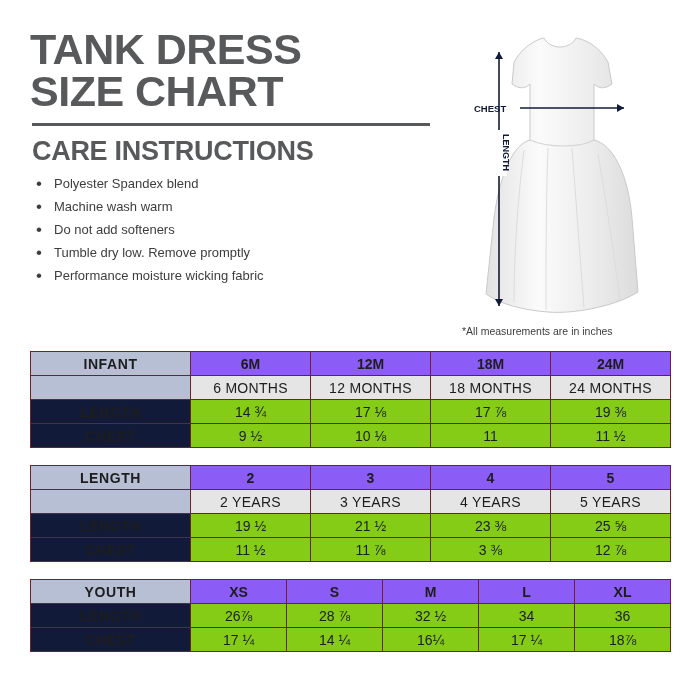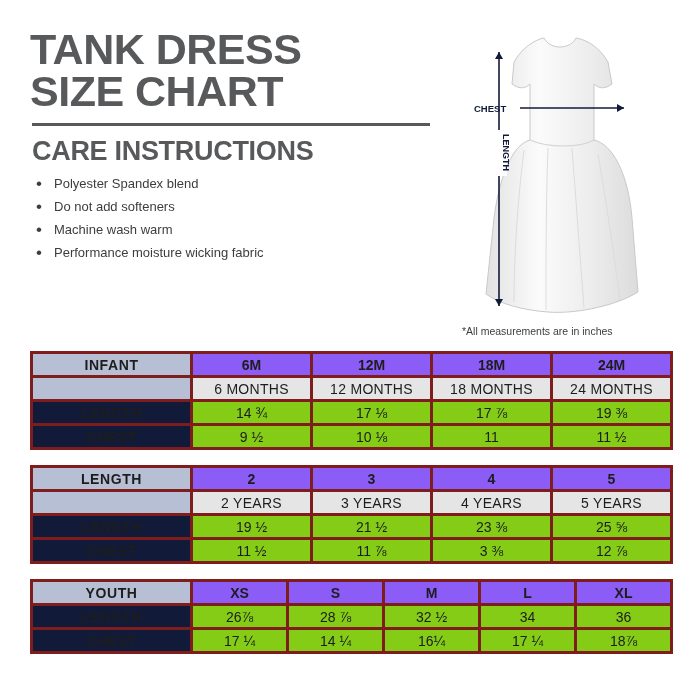--- a/index.html
+++ b/index.html
@@ -77,21 +77,21 @@
     color: #3d3d3d;
   }
 
   
   .tbl {
     position: absolute;
     border-collapse: collapse;
     table-layout: fixed;
   }
   .tbl td {
-    border: 3px solid #7f1d1d;
+    border: 1px solid #7f1d1d;
     text-align: center;
     font-size: 14px;
     color: #1d1d1d;
     height: 24px;
     padding: 0;
   }
   .hdr-grey {
     background: #b7bfd4;
     color: #1b2340;
     font-weight: bold;
@@ -134,22 +134,23 @@
 
   <div class="header">
     <h1 class="title">
       <span class="l1">TANK DRESS</span>
       <span class="l2">SIZE CHART</span>
     </h1>
     <div class="rule"></div>
     <h2 class="care-title">CARE INSTRUCTIONS</h2>
     <ul class="care-list">
       <li>Polyester Spandex blend</li>
+      <li>Machine wash warm</li>
       <li>Do not add softeners</li>
-      <li>Machine wash warm</li>
+      <li>Tumble dry low. Remove promptly</li>
       <li>Performance moisture wicking fabric</li>
     </ul>
   </div>
 
   <div class="dress-wrap">
     <svg width="225" height="320" viewBox="0 0 225 320">
       <defs>
         <linearGradient id="g1" x1="0" y1="0" x2="1" y2="0">
           <stop offset="0%" stop-color="#e2e2e2"></stop>
           <stop offset="35%" stop-color="#fbfbfb"></stop>

